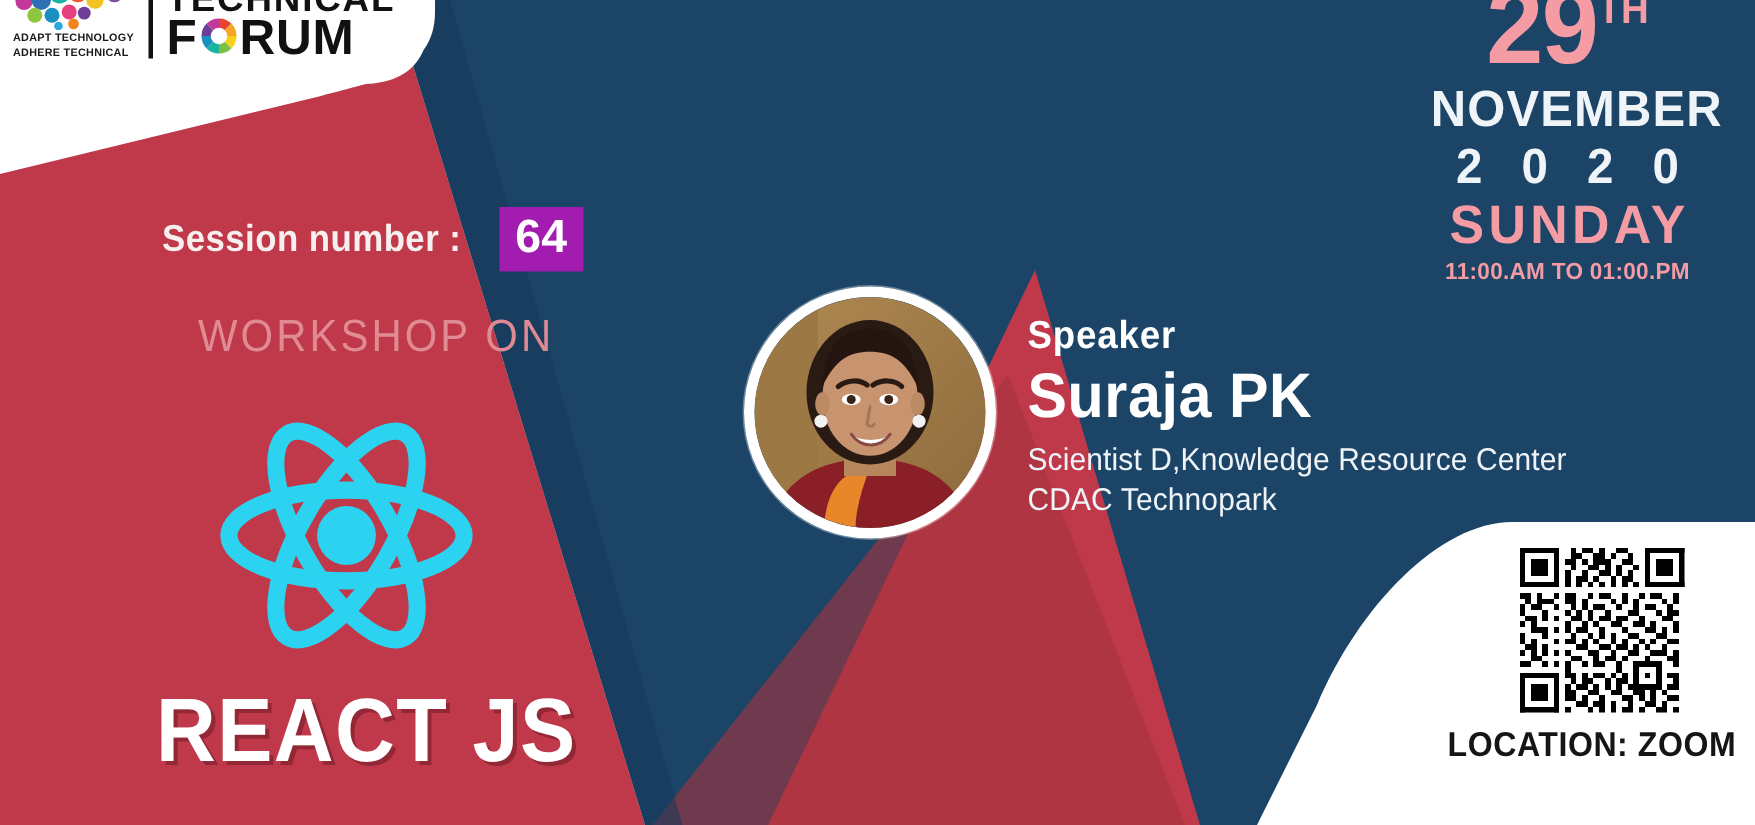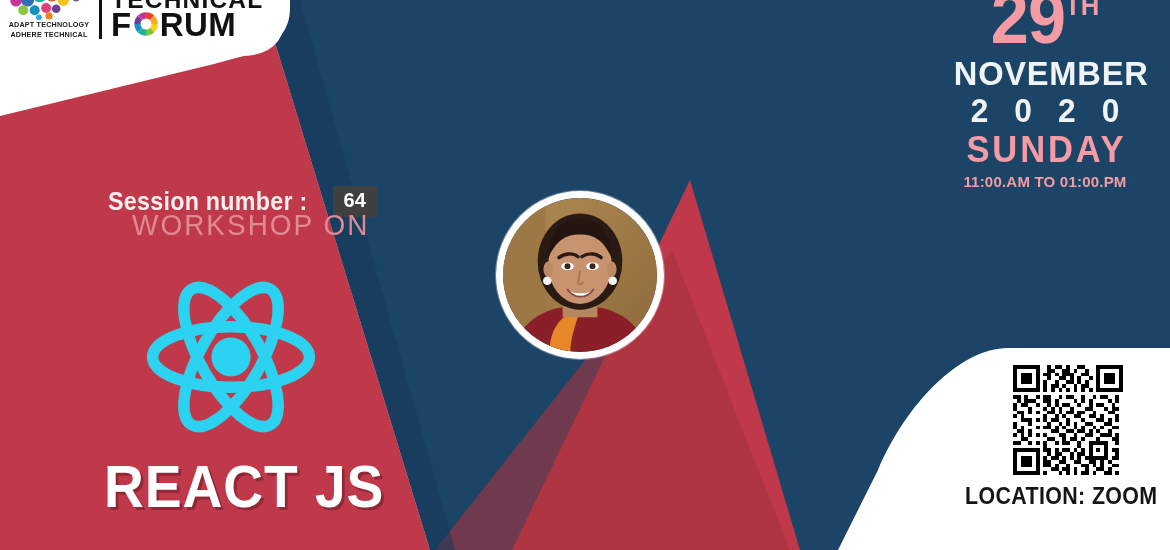--- a/index.html
+++ b/index.html
@@ -22,21 +22,21 @@
   }
   .logo-left{
     display:flex;flex-direction:column;align-items:center;
     padding-right:7px;
     border-right:3px solid #111;
   }
   .bubbles{width:86px;height:44px;display:block;}
   .tagline{
     font-family:"Liberation Sans", sans-serif;
     font-size:7.2px;font-weight:700;letter-spacing:.2px;
-    color:#1a1a1a;line-height:1.32;text-align:center;
+    color:#1a1a1a;line-height:1.32;
     white-space:nowrap;
   }
   .logo-right{
     padding-left:9px;
     display:flex;flex-direction:column;justify-content:flex-end;
     line-height:.88;
   }
   .lg-technical{
     font-family:"Liberation Sans", sans-serif;
     font-size:24px;font-weight:700;letter-spacing:1.2px;
@@ -47,32 +47,31 @@
     font-size:33px;font-weight:700;letter-spacing:.5px;
     color:#111;display:flex;align-items:center;
   }
   .forum-o{width:26px;height:26px;margin:0 1px;display:inline-block;}
 
   
   .session-row{
     position:absolute;left:108px;top:138px;
     display:flex;align-items:center;gap:10px;
     z-index:8;
-    margin-top:48px;
   }
   .session-label{
     font-family:"Liberation Sans", sans-serif;
     font-size:25px;font-weight:600;color:#f7eeee;
     letter-spacing:.3px;white-space:nowrap;
     transform:scaleX(.93);transform-origin:left;
   }
   .session-box{
-    background:#404040;
+    background:#a21caf;
     padding:4px 11px 6px 11px;
-    font-size:20px;font-weight:700;color:#ffffff;
+    font-size:31px;font-weight:700;color:#ffffff;
     line-height:1.05;
   }
 
   
   .workshop-on{
     position:absolute;left:132px;top:208px;
     font-size:30px;font-weight:400;letter-spacing:2.2px;
     color:#e08b93;
     transform:scaleX(.93);transform-origin:left;
     z-index:8;white-space:nowrap;
@@ -319,20 +318,26 @@
         <circle cx="93" cy="71" r="3.1" fill="#3a2418"></circle>
 
         <path d="M80,76 L78,88 C79,90 82,90 83,88" stroke="#a87552" stroke-width="2" fill="none" stroke-linecap="round"></path>
 
         <path d="M68,96 C74,104 87,104 93,96 C87,100 74,100 68,96 Z" fill="#ffffff"></path>
         <path d="M67,95 C74,105 87,105 94,95" stroke="#8a4a44" stroke-width="2" fill="none" stroke-linecap="round"></path>
       </g>
     </svg>
   </div>
 
+  <div class="speaker-block">
+    <div class="sp-title">Speaker</div>
+    <div class="sp-name">Suraja PK</div>
+    <div class="sp-role">Scientist D,Knowledge Resource Center</div>
+    <div class="sp-org">CDAC Technopark</div>
+  </div>
 
   <div class="date-block">
     <div class="d-day">
       <span>29</span>
       <sup>TH</sup>
     </div>
     <div class="d-month">NOVEMBER</div>
     <div class="d-year">2 0 2 0</div>
     <div class="d-weekday">SUNDAY</div>
     <div class="d-time">11:00.AM TO 01:00.PM</div>

